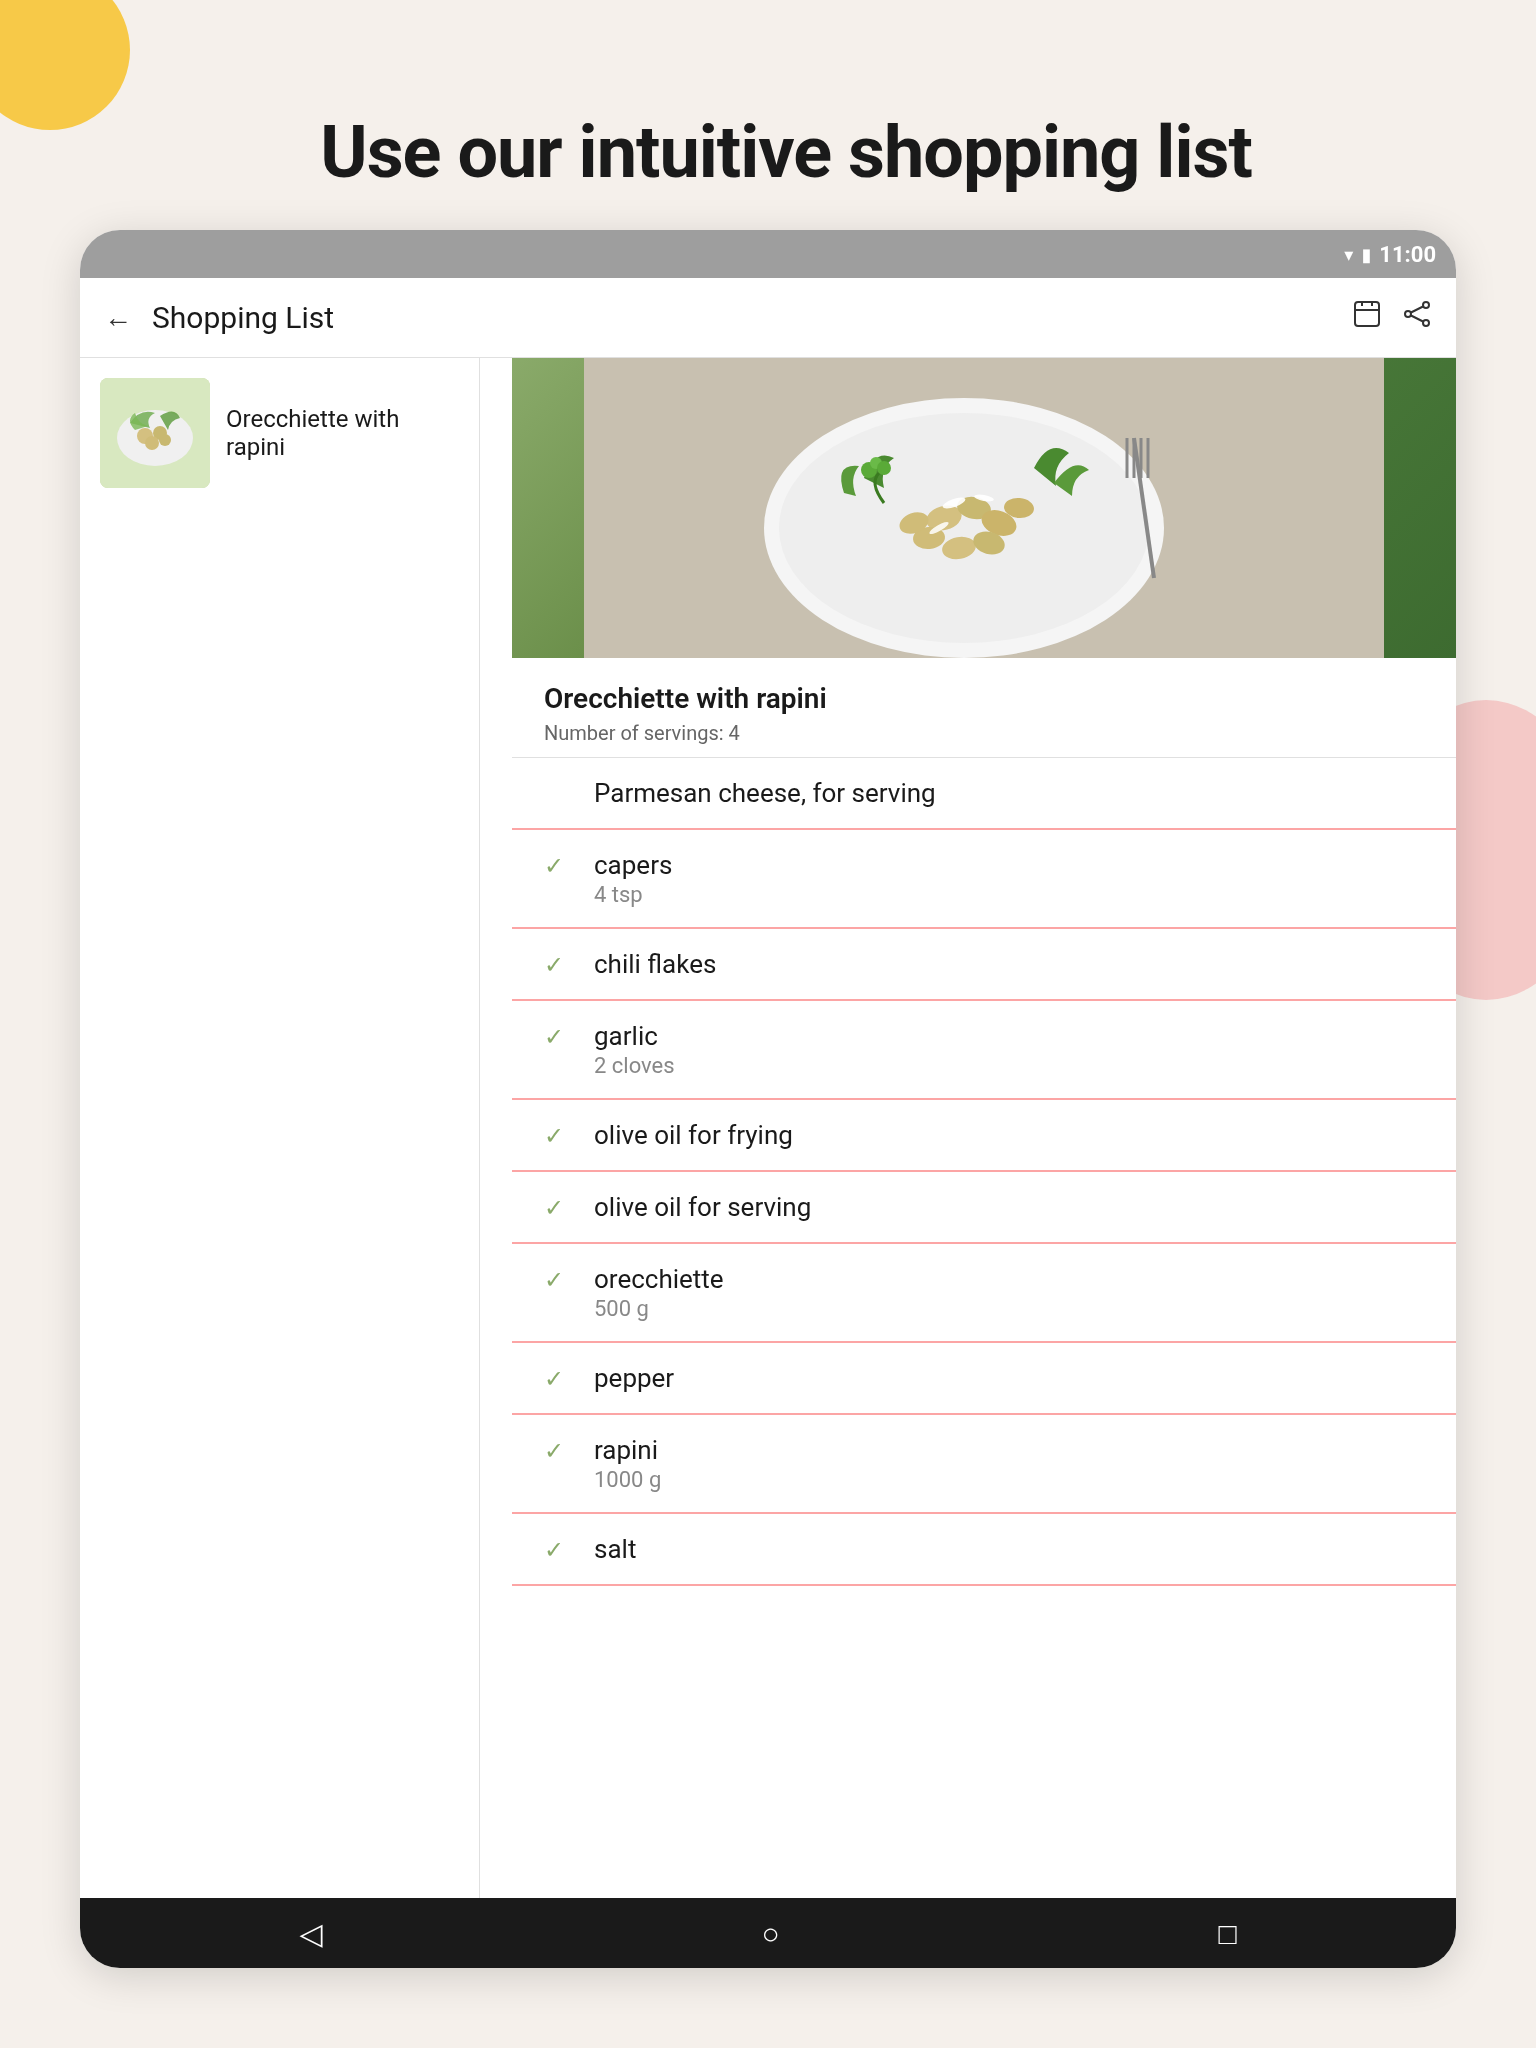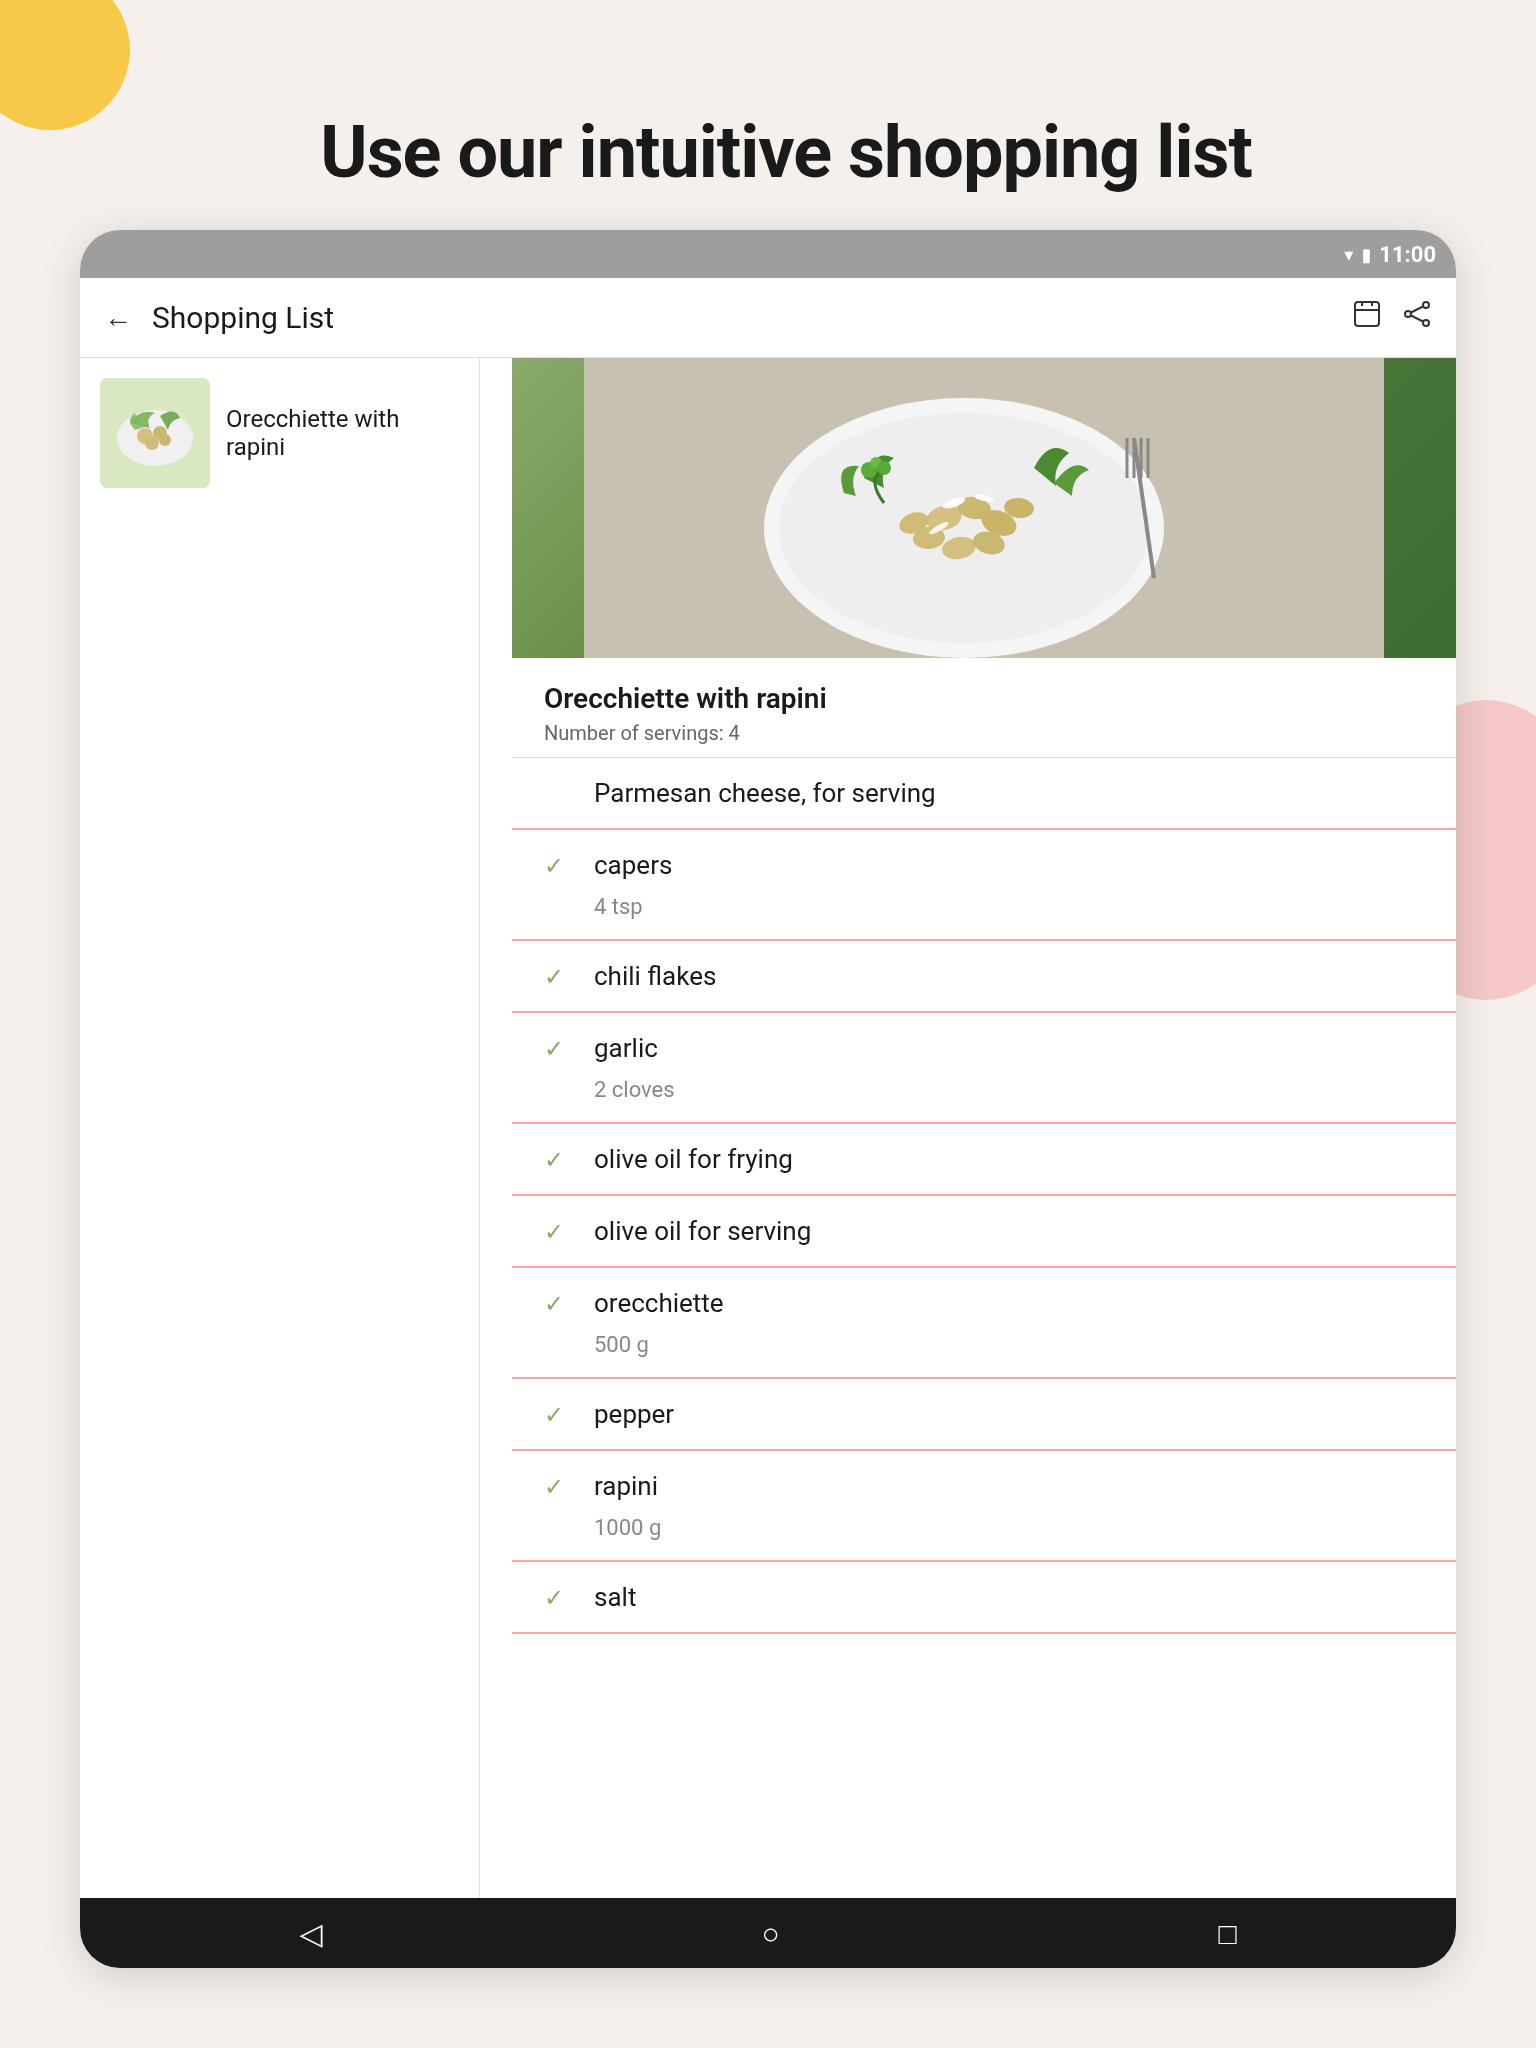--- a/index.html
+++ b/index.html
@@ -237,21 +237,21 @@
     .ingredient-name {
       font-size: 26px;
       color: #1a1a1a;
       display: block;
     }
 
     .ingredient-amount {
       font-size: 22px;
       color: #888;
       display: block;
-      margin-top: 14px;
+      margin-top: 2px;
     }
 
     
     .bottom-nav {
       position: absolute;
       bottom: 0;
       left: 0;
       right: 0;
       height: 70px;
       background: #1a1a1a;

